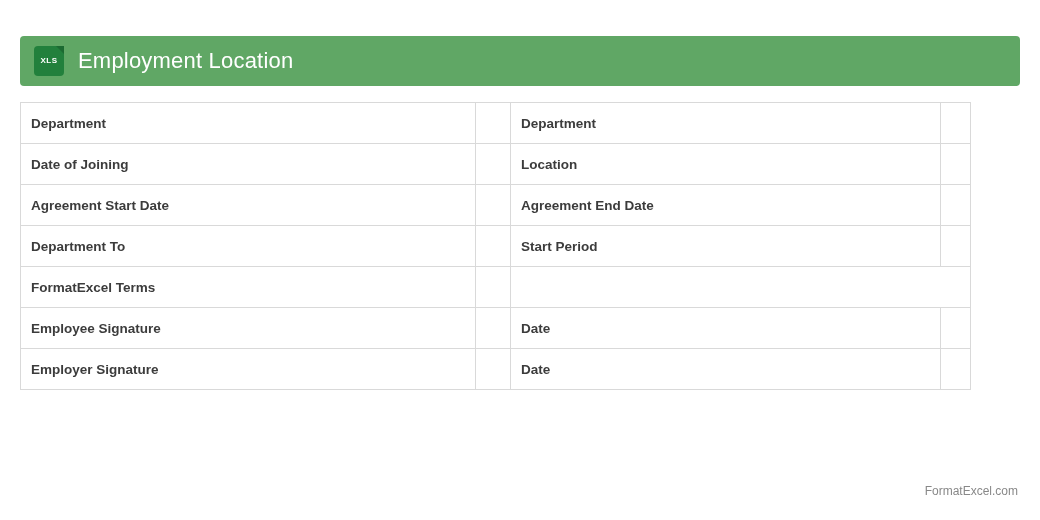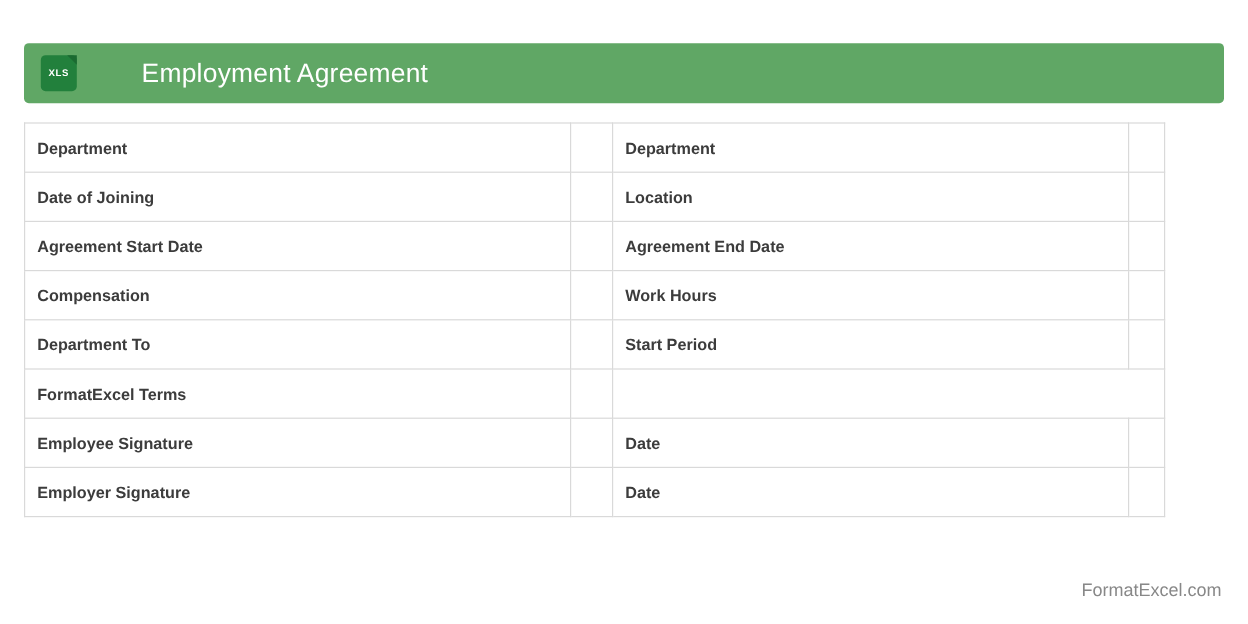--- a/index.html
+++ b/index.html
@@ -26,21 +26,20 @@
     left: 20px;
     top: 36px;
     width: 1000px;
     height: 50px;
     background: #60a765;
     border-radius: 4px;
     display: flex;
     align-items: center;
     padding: 0 0 0 14px;
     box-sizing: border-box;
-    gap: 40px;
   }
   .xls-icon {
     width: 30px;
     height: 30px;
     background: #22803c;
     border-radius: 4px;
     position: relative;
     flex: 0 0 auto;
     display: flex;
     align-items: center;
@@ -97,35 +96,35 @@
   .col-a { width: 455px; }
   .col-b { width: 35px; }
   .col-c { width: 430px; }
   .col-d { width: 30px; }
 
   
   .footer {
     position: absolute;
     right: 22px;
     top: 484px;
-    font-size: 15px;
+    font-size: 12px;
     color: #888888;
   }
 </style>
 </head>
 <body>
 
 <div class="page">
 
   <div class="header">
     <div class="xls-icon">
       <div class="fold"></div>
       <span>XLS</span>
     </div>
-    <div class="header-title">Employment Agreement</div>
+    <div class="header-title">Employment Location</div>
   </div>
 
   <table class="sheet">
     <colgroup>
       <col class="col-a">
       <col class="col-b">
       <col class="col-c">
       <col class="col-d">
     </colgroup>
     <tbody>
@@ -138,26 +137,20 @@
         <tr>
           <td>Date of Joining</td>
           <td class="blank"></td>
           <td>Location</td>
           <td class="blank"></td>
         </tr>
         <tr>
           <td>Agreement Start Date</td>
           <td class="blank"></td>
           <td>Agreement End Date</td>
-          <td class="blank"></td>
-        </tr>
-        <tr>
-          <td>Compensation</td>
-          <td class="blank"></td>
-          <td>Work Hours</td>
           <td class="blank"></td>
         </tr>
         <tr>
           <td>Department To</td>
           <td class="blank"></td>
           <td>Start Period</td>
           <td class="blank"></td>
         </tr>
         <tr>
           <td>FormatExcel Terms</td>

